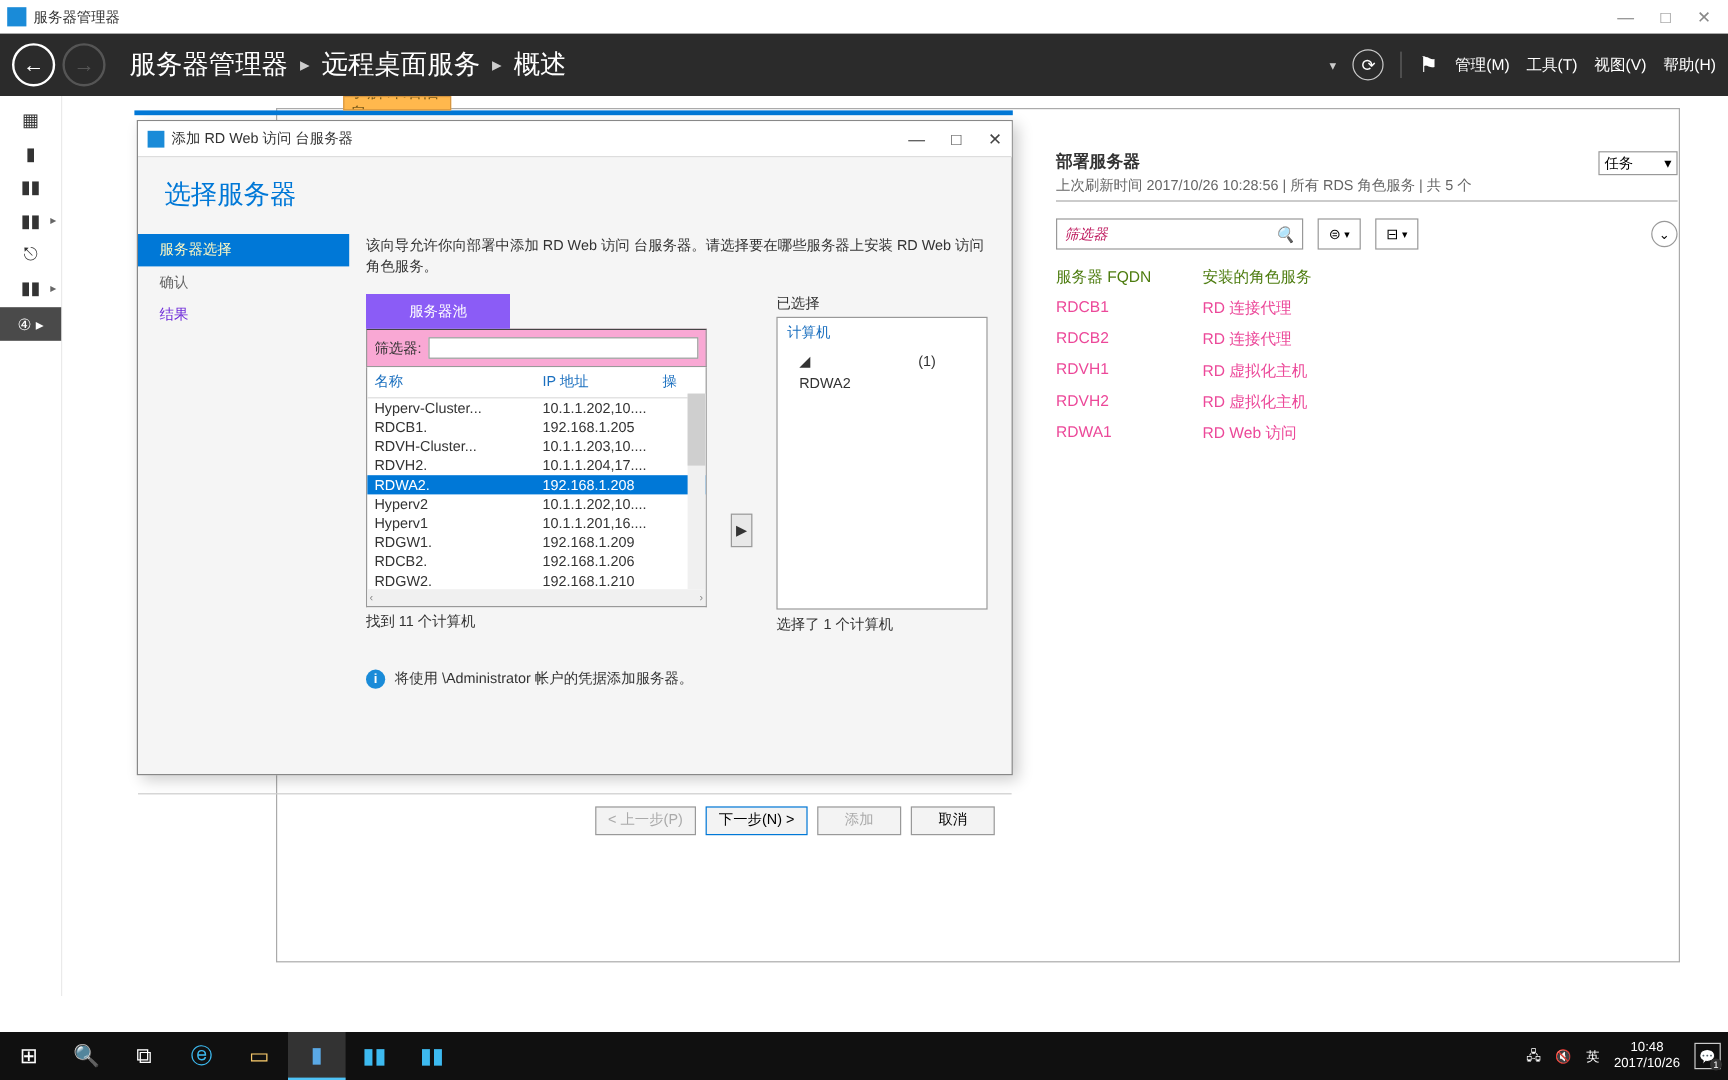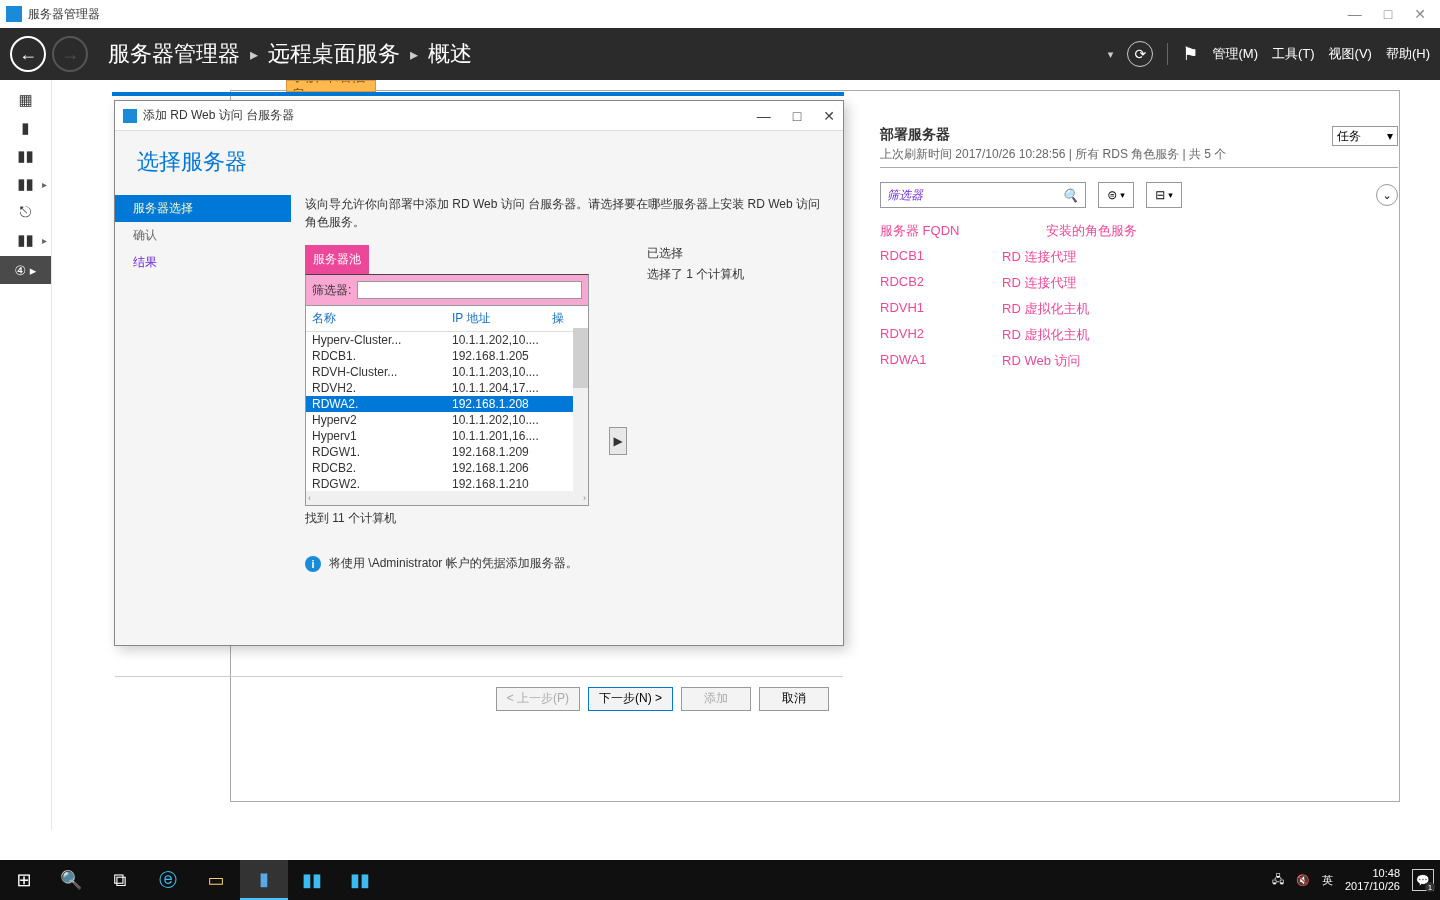--- a/index.html
+++ b/index.html
@@ -32,27 +32,27 @@
 
 .main-area { flex: 1; position: relative; background: #fff; }
 
 
 .deploy-panel { position: absolute; left: 828px; top: 46px; width: 518px; }
 .deploy-title { font-size: 14px; font-weight: bold; color: #333; margin-bottom: 2px; }
 .deploy-sub { font-size: 12px; color: #666; border-bottom: 1px solid #aaa; padding-bottom: 4px; }
 .task-dd { position: absolute; right: 0; top: 0; width: 66px; height: 20px; border: 1px solid #999; font-size: 12px; display: flex; align-items: center; justify-content: space-between; padding: 0 4px; background: #fff; }
 .filter-row { display: flex; align-items: center; gap: 12px; margin-top: 14px; margin-bottom: 14px; }
 .filter-input { flex: 0 0 206px; height: 26px; border: 1px solid #999; display: flex; align-items: center; padding: 0 6px; position: relative; }
-.filter-input span { color: #6d28d9; font-size: 12px; font-style: italic; }
+.filter-input span { color: #be185d; font-size: 12px; font-style: italic; }
 .filter-input .search-ico { position: absolute; right: 6px; font-size: 13px; }
 .icon-dd { width: 36px; height: 26px; border: 1px solid #999; display: flex; align-items: center; justify-content: center; font-size: 12px; gap: 3px; }
 .icon-dd .chev { font-size: 9px; }
 .expand-btn { width: 22px; height: 22px; border: 1px solid #999; border-radius: 50%; display: flex; align-items: center; justify-content: center; font-size: 11px; margin-left: auto; }
 .dep-table { font-size: 13px; }
-.dep-thead { display: flex; color: #ec4899; padding-bottom: 4px; gap: 44px; }
+.dep-thead { display: flex; color: #4d7c0f; padding-bottom: 4px; }
 .dep-thead .c1, .dep-row .c1 { width: 122px; }
 .dep-row { display: flex; padding: 4px 0; color: #ec4899; }
 
 
 .yellow-strip { position: absolute; left: 234px; top: 0; width: 90px; height: 12px; background: #ffb84d; border: 1px solid #d69640; font-size: 15px; color: #7a5a1a; display: flex; align-items: center; padding-left: 4px; overflow: hidden; }
 
 
 .content-border { position: absolute; left: 178px; top: 10px; width: 1170px; height: 712px; border: 1px solid #aaa; }
 .content-inner-top { position: absolute; left: 60px; top: 12px; width: 732px; height: 4px; background: #0078d7; }
 
@@ -64,21 +64,21 @@
 .dialog-body { display: flex; height: 470px; }
 .wizard-title { font-size: 22px; color: #0078d7; padding: 16px 0 14px 22px; }
 .wizard-nav { width: 176px; padding-top: 4px; }
 .wizard-step { font-size: 12px; padding: 5px 18px; color: #666; }
 .wizard-step.active { background: #0078d7; color: #fef9c3; }
 .wizard-step.disabled { color: #6d28d9; }
 .wizard-content { flex: 1; padding: 4px 20px 10px 14px; font-size: 12px; color: #333; }
 .desc { line-height: 1.5; margin-bottom: 14px; }
 .pool-cols { display: flex; gap: 20px; }
 .pool-left { width: 284px; }
-.tab-pool { display: inline-block; background: #ec4899; color: #fff; padding: 6px 8px; font-size: 12px; }
+.tab-pool { display: inline-block; background: #8b5cf6; color: #fff; padding: 6px 36px; font-size: 12px; }
 .filter-lbl-row { border: 1px solid #999; border-top-color: #444; padding: 6px; display: flex; align-items: center; gap: 6px; background: #f9a8d4; }
 .filter-lbl-row input { flex: 1; height: 18px; border: 1px solid #999; padding: 0 3px; font-size: 12px; }
 .pool-list { border: 1px solid #999; border-top: none; background: #fff; height: 200px; overflow: hidden; position: relative; }
 .pool-head { display: flex; font-size: 12px; color: #1a6fbf; padding: 4px 6px; border-bottom: 1px solid #ddd; }
 .pool-head .cn { width: 140px; }
 .pool-head .ci { width: 100px; }
 .pool-rows { font-size: 12px; }
 .pool-row { display: flex; padding: 1px 6px; }
 .pool-row .cn { width: 140px; white-space: nowrap; overflow: hidden; text-overflow: ellipsis; }
 .pool-row .ci { width: 118px; white-space: nowrap; overflow: hidden; }
@@ -92,31 +92,31 @@
 .sel-label { font-size: 12px; margin-bottom: 2px; }
 .sel-box { border: 1px solid #999; background: #fff; height: 244px; padding: 4px 8px; }
 .sel-box .hdr { color: #1a6fbf; font-size: 12px; margin-bottom: 8px; }
 .sel-box .tree { font-size: 12px; }
 .sel-box .tree .node { display: flex; gap: 10px; align-items: center; padding-left: 10px; }
 .sel-box .tree .leaf { padding-left: 10px; margin-top: 4px; }
 .selected-count { font-size: 12px; margin-top: 4px; }
 .info-row { display: flex; align-items: center; gap: 8px; font-size: 12px; color: #333; margin-top: 28px; }
 .info-row .ico { width: 16px; height: 16px; border-radius: 50%; background: #1a8bd8; color: #fff; display: flex; align-items: center; justify-content: center; font-size: 11px; font-weight: bold; }
 
-.dialog-footer { height: 44px; border-top: 1px solid #ccc; display: flex; align-items: center; justify-content: flex-end; gap: 8px; padding-right: 14px; margin-top: 15px; }
+.dialog-footer { height: 44px; border-top: 1px solid #ccc; display: flex; align-items: center; justify-content: flex-end; gap: 8px; padding-right: 14px; }
 .btn { min-width: 70px; height: 24px; border: 1px solid #999; background: #f3f3f3; font-size: 12px; display: flex; align-items: center; justify-content: center; padding: 0 10px; }
 .btn.disabled { color: #aaa; }
 .btn.primary { border: 1px solid #0078d7; }
 
 
 .taskbar { position: absolute; bottom: 0; left: 0; right: 0; height: 40px; background: #101010; display: flex; align-items: center; color: #fff; }
 .tb-item { width: 48px; height: 40px; display: flex; align-items: center; justify-content: center; font-size: 18px; }
 .tb-item.active { background: #333; border-bottom: 2px solid #4fc3f7; }
 .tb-right { margin-left: auto; display: flex; align-items: center; gap: 12px; padding-right: 6px; font-size: 11px; }
-.tb-time { text-align: right; line-height: 1.2; }
+.tb-time { text-align: center; line-height: 1.2; }
 .tb-notif { width: 22px; height: 22px; border: 1px solid #ccc; display: flex; align-items: center; justify-content: center; font-size: 11px; position: relative; }
 .tb-notif .badge { position: absolute; bottom: -2px; right: -2px; width: 10px; height: 10px; background: #333; border-radius: 50%; font-size: 8px; display: flex; align-items: center; justify-content: center; }
 </style>
 </head>
 <body>
 
 <div class="titlebar">
   <div class="icon"></div>
   <span>服务器管理器</span>
   <div class="window-controls">
@@ -290,20 +290,30 @@
                 <div class="pool-hscroll">
                     <span>‹</span>
                     <span>›</span>
                   </div>
               </div>
               <div class="found">找到 11 个计算机</div>
             </div>
             <div class="move-btn">▶</div>
             <div class="sel-right">
               <div class="sel-label">已选择</div>
+              <div class="sel-box">
+                <div class="hdr">计算机</div>
+                <div class="tree">
+                  <div class="node">
+                    <span>◢</span>
+                    <span style="margin-left:80px">(1)</span>
+                  </div>
+                  <div class="leaf">RDWA2</div>
+                </div>
+              </div>
               <div class="selected-count">选择了 1 个计算机</div>
             </div>
           </div>
           <div class="info-row">
             <div class="ico">i</div>
             <span>将使用              \Administrator 帐户的凭据添加服务器。</span>
           </div>
         </div>
       </div>
       <div class="dialog-footer">

